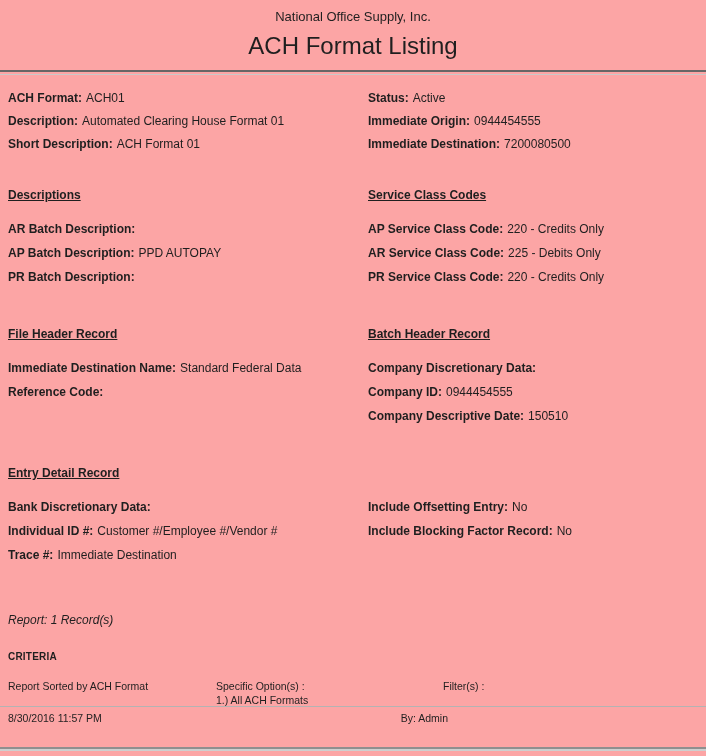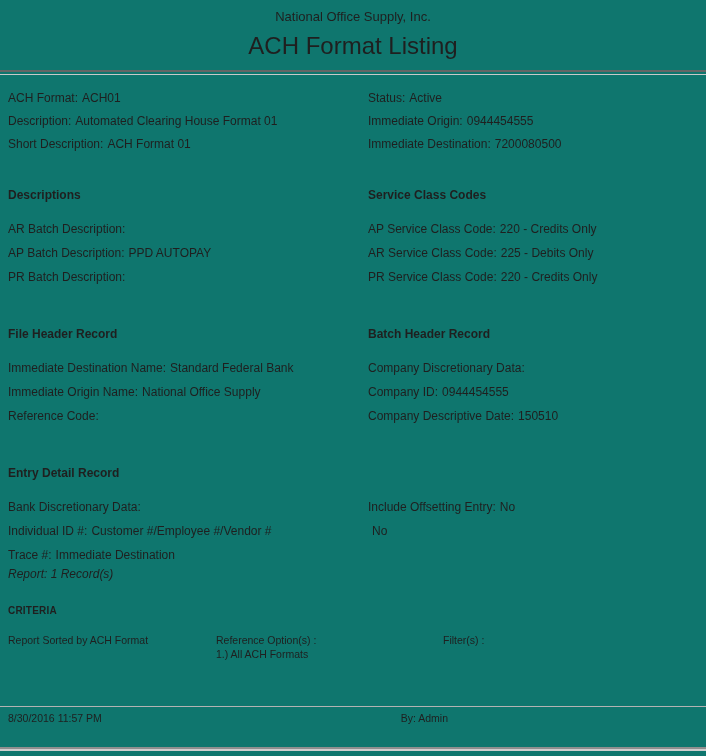--- a/index.html
+++ b/index.html
@@ -1,51 +1,52 @@
 <!DOCTYPE html>
 <html><head>
 <meta charset="utf-8">
 <style>
   html,body{margin:0;padding:0;background:#fff;}
   .page{
     position:relative;
     width:706px;height:756px;
-    background:#0f766e;
+    background:#fca5a5;
     font-family:"Liberation Sans",sans-serif;
     color:#1f1f1f;
     overflow:hidden;
     box-sizing:border-box;
   }
   .report-header{padding-top:8px;text-align:center;}
   .company-name{font-size:13px;line-height:18px;}
   .report-title{font-size:24px;line-height:30px;margin-top:5px;font-weight:400;}
   .title-rule{
     margin-top:9px;height:0;
     border-top:2px solid #666;
     border-bottom:1px solid #c9c9c9;
     padding-top:2px;
   }
   .content{padding:0 8px;}
   .two-col{display:flex;}
   .col-left{width:360px;flex:0 0 360px;}
   .col-right{flex:1;}
   .row{height:23px;display:flex;align-items:center;font-size:12px;white-space:nowrap;}
   .sect .row{height:24px;}
-  .lbl{font-weight:400;}
+  .lbl{font-weight:700;}
   .val{margin-left:4px;}
   .sect-heading{
     font-weight:700;font-size:12px;
+    text-decoration:underline;
     height:24px;display:flex;align-items:center;
   }
   .summary{margin-top:11px;}
   .gap1{height:28px;}
   .gap2{height:33px;}
   .sect-head-space{height:10px;}
   .report-summary{
-    font-size:12px;font-style:italic;
+    margin-top:46px;font-size:12px;font-style:italic;
   }
   .criteria-heading{margin-top:24px;font-size:10px;font-weight:700;letter-spacing:.2px;}
   .criteria-row{display:flex;margin-top:17px;font-size:10.5px;line-height:14px;}
   .crit-col1{width:208px;flex:0 0 208px;}
   .crit-col2{width:227px;flex:0 0 227px;}
   .crit-col3{flex:1;}
   .footer-rule{
     position:absolute;left:0;right:0;top:706px;
     border-top:1px solid #b3b3b3;
   }
@@ -145,25 +146,21 @@
     </div>
 
     <div class="gap2"></div>
 
     <div class="two-col sect">
       <div class="col-left">
         <div class="sect-heading">File Header Record</div>
         <div class="sect-head-space"></div>
         <div class="row">
           <span class="lbl">Immediate Destination Name:</span>
-          <span class="val">Standard Federal Bank</span>
-        </div>
-        <div class="row">
-          <span class="lbl">Immediate Origin Name:</span>
-          <span class="val">National Office Supply</span>
+          <span class="val">Standard Federal Data</span>
         </div>
         <div class="row">
           <span class="lbl">Reference Code:</span>
           <span class="val"></span>
         </div>
       </div>
       <div class="col-right">
         <div class="sect-heading">Batch Header Record</div>
         <div class="sect-head-space"></div>
         <div class="row">
@@ -201,33 +198,34 @@
         </div>
       </div>
       <div class="col-right">
         <div class="sect-heading"></div>
         <div class="sect-head-space"></div>
         <div class="row">
           <span class="lbl">Include Offsetting Entry:</span>
           <span class="val">No</span>
         </div>
         <div class="row">
+          <span class="lbl">Include Blocking Factor Record:</span>
           <span class="val">No</span>
         </div>
       </div>
     </div>
 
     <div class="report-summary">Report: 1 Record(s)</div>
 
     <div class="criteria-heading">CRITERIA</div>
 
     <div class="criteria-row">
       <div class="crit-col1">Report Sorted by ACH Format</div>
       <div class="crit-col2">
-        <div>Reference Option(s) :</div>
+        <div>Specific Option(s) :</div>
         <div>1.) All ACH Formats</div>
       </div>
       <div class="crit-col3">Filter(s) :</div>
     </div>
 
   </div>
 
   <div class="footer-rule"></div>
   <div class="footer-row">
     <div class="footer-left">8/30/2016 11:57 PM</div>

